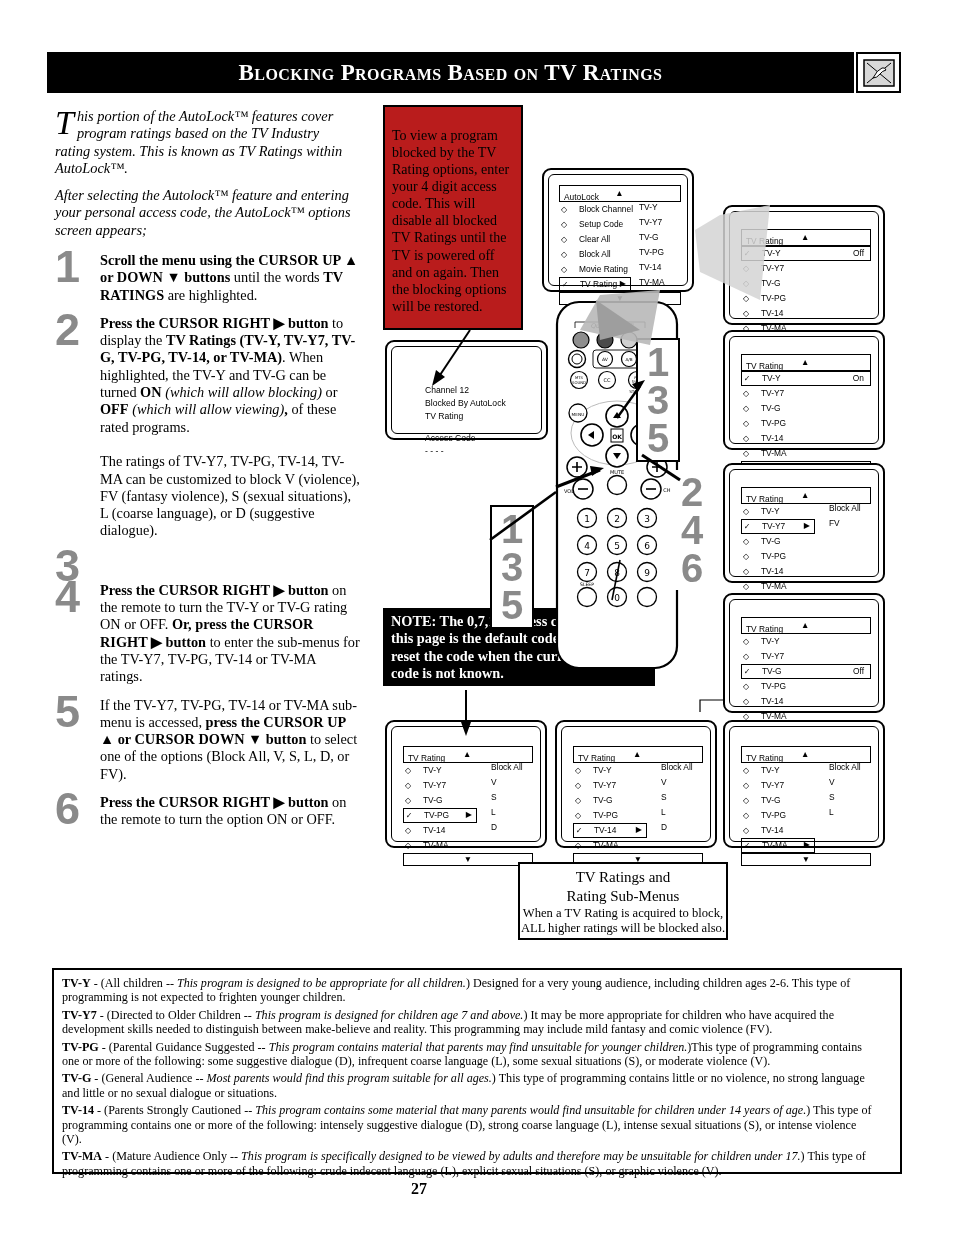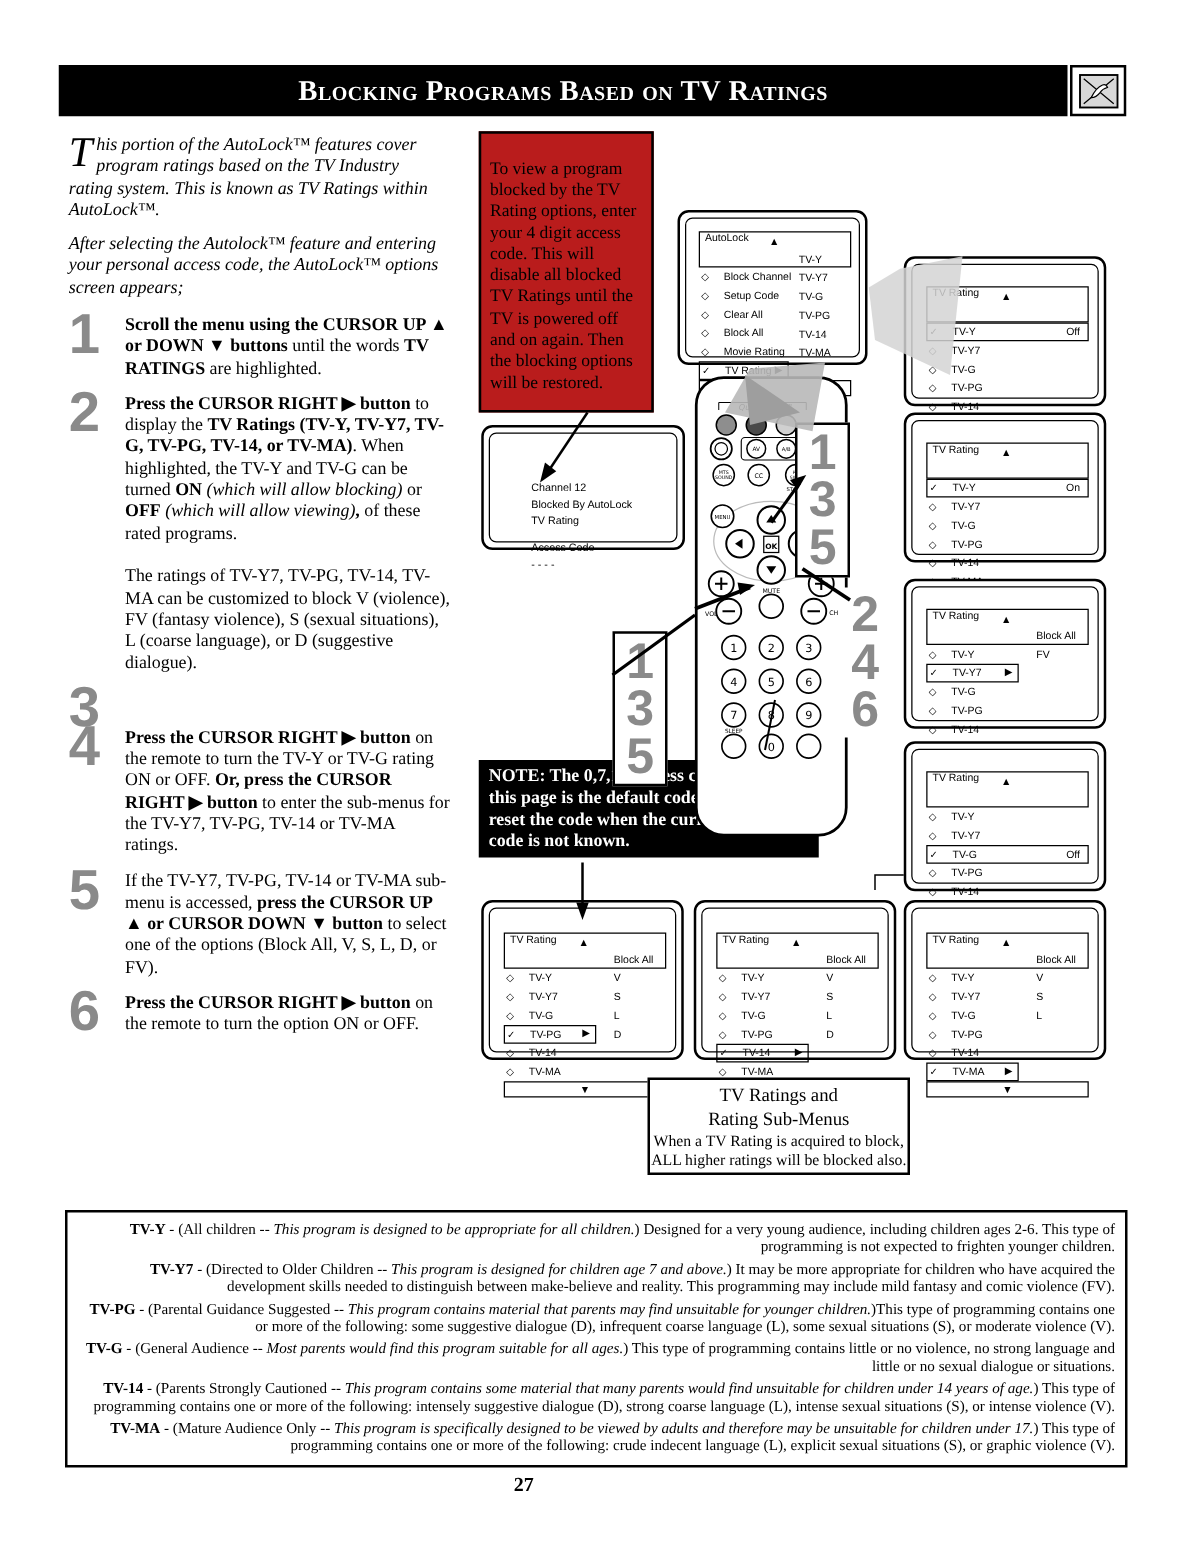--- a/index.html
+++ b/index.html
@@ -66,22 +66,22 @@
   }
   .tvbox .inner {
     position:absolute; left:4px; top:4px; right:4px; bottom:4px;
     border:1px solid #000; border-radius:6px;
   }
   .osd {
     position:absolute; font-family:"Liberation Sans", sans-serif;
     font-size:8.4px; line-height:1;
   }
   .osd-title {
-    border:1px solid #000; height:29px; position:relative;
-    display:flex; align-items:flex-start; padding-left:4px;
+    border:1px solid #000; height:17px; position:relative;
+    display:flex; align-items:flex-end; padding-left:4px;
   }
   .osd-title .up-arrow { position:absolute; left:46%; top:3px; }
   .osd-row {
     height:15px; display:flex; align-items:center; position:relative;
   }
   .osd-row .bullet { width:10px; text-align:center; font-size:8px; }
   .osd-row .lbl { flex:0 0 auto;padding-left:10px; }
   .osd-row .rarrow { position:absolute; right:4px; top:2px; font-size:8px; }
   .osd-row.sel { border:1px solid #000; }
   .osd-bottom {
@@ -126,21 +126,21 @@
     font-weight:bold; font-size:40px; color:#8a8a8a; line-height:0.95;
     background:#fff; border:2px solid #000; padding:2px 6px;
   }
   .bignum span { display:block; }
 
   
   .defs {
     position:absolute; left:52px; top:968px; width:850px; height:206px;
     border:2px solid #000; padding:6px 8px 4px 8px;
   }
-  .defs p { margin:0 0 3px 0; font-size:12.1px; line-height:1.19; text-align:right; }
+  .defs p { margin:0 16px 3px 0; font-size:12.1px; line-height:1.19; text-align:left; }
 
   .pageno {
     position:absolute; left:0; top:1180px; width:838px; text-align:center;
     font-size:16px; font-weight:bold;
   }
 
   .arrow-layer { position:absolute; left:0; top:0; width:954px; height:1235px; pointer-events:none; }
 </style>
 </head>
 <body>

